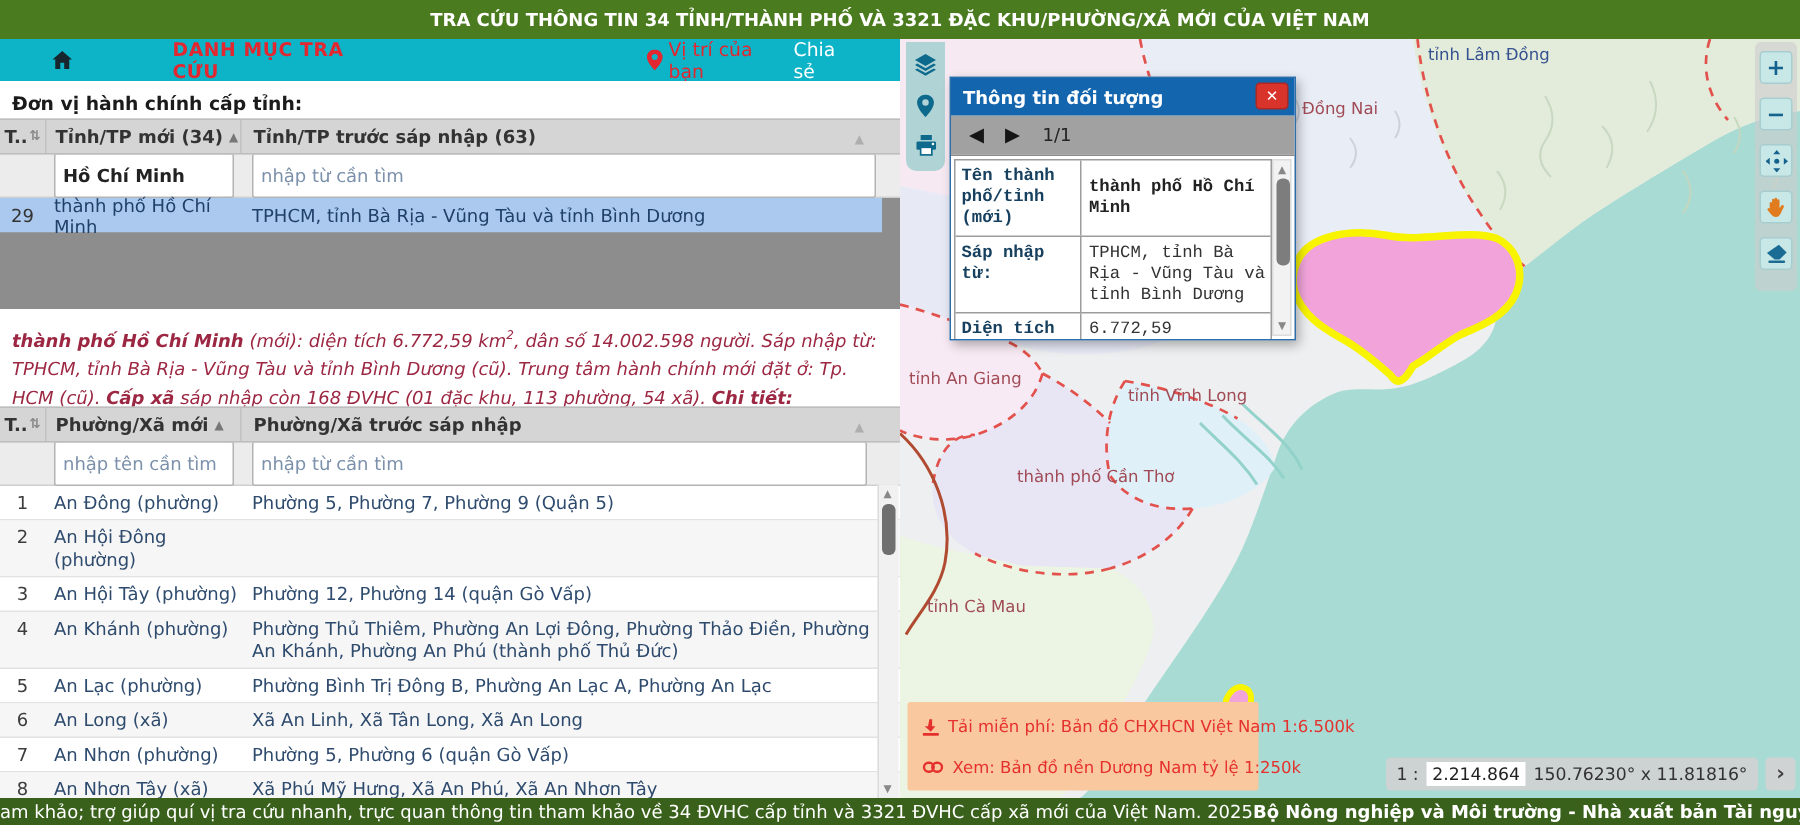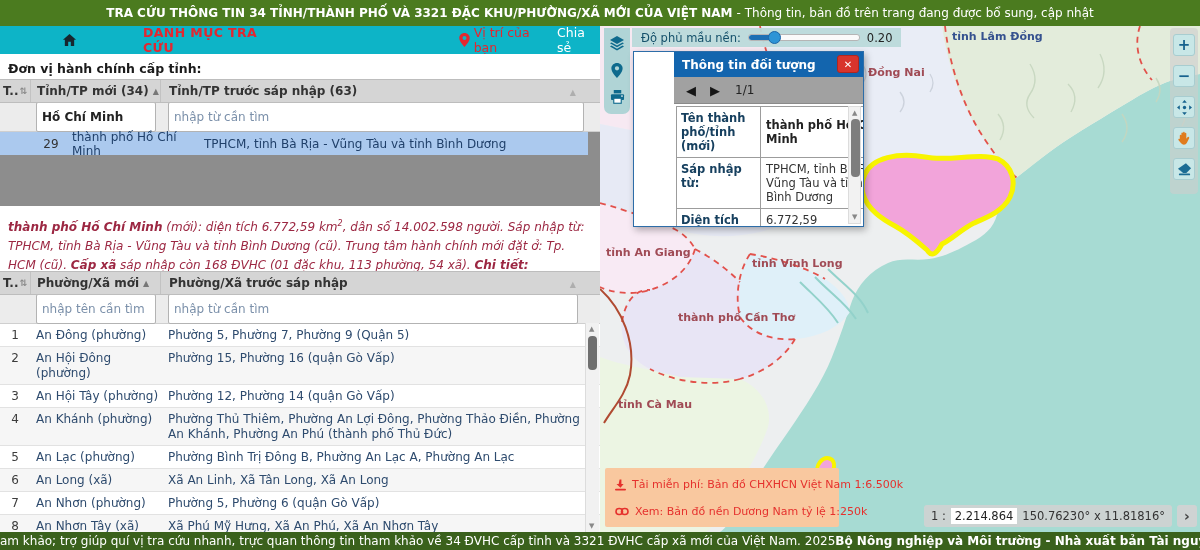--- a/index.html
+++ b/index.html
@@ -12,21 +12,21 @@
           font-size:12px;white-space:nowrap;}
   .t-bold{font-weight:bold;}
   .t-rest{margin-left:4px;}
 
   
   .main{position:absolute;left:0;top:26px;width:1200px;height:506px;display:flex;}
   .left-col{position:relative;width:600px;height:506px;background:#fff;}
 
   
   .navbar{position:absolute;left:0;top:0;width:600px;height:28px;background:#0db4c7;
-          display:flex;align-items:center;font-size:12.5px;padding-left:28px;}
+          display:flex;align-items:center;font-size:12.5px;}
   .nav-home{margin-left:34px;display:flex;align-items:center;}
   .nav-menu{margin-left:66px;color:#e32730;font-weight:bold;letter-spacing:.4px;cursor:pointer;}
   .nav-loc{margin-left:166px;color:#e32730;display:flex;align-items:center;gap:4px;cursor:pointer;}
   .nav-share{margin-left:auto;margin-right:25px;color:#fff;cursor:pointer;}
 
   
   .panel{position:absolute;left:0;top:28px;width:600px;height:478px;background:#fff;overflow:hidden;}
   .section-title{position:absolute;left:8px;top:7px;font-size:12.5px;font-weight:bold;color:#1b1b1b;}
 
   .tbl{position:absolute;left:0;width:600px;font-size:12px;color:#2e4b6e;}
@@ -47,21 +47,21 @@
   .tfilter .c-n,.tfilter .c-o{display:flex;align-items:center;}
   input.flt{height:20px;border:1px solid #b3b3b3;border-radius:2px;font-size:12px;
             padding:4px 5px;font-family:inherit;color:#222;background:#fff;}
   input.flt::placeholder{color:#7b90aa;opacity:1;}
   .input-bold{font-weight:bold;}
   .fi-new{width:108px;}
   .fi-old1{width:404px;}
   .fi-old2{width:398px;}
 
   .sel-row{height:23px;width:588px;background:#abc9ee;display:flex;align-items:center;color:#20406a;cursor:pointer;}
-  .sel-row .c-i{color:#333;padding-left:36px;}
+  .sel-row .c-i{color:#333;}
   .gray-fill{height:51px;width:600px;background:#8d8d8d;}
   .tbl1-bed{background:#8d8d8d;width:600px;}
 
   
   .desc{position:absolute;left:8px;top:160px;width:578px;font-size:12px;font-style:italic;
         color:#9c2742;line-height:19px;}
   .desc b{font-weight:bold;}
   .desc sup{font-size:8px;}
 
   
@@ -74,21 +74,21 @@
 
   .vscroll{position:absolute;right:1px;top:52px;width:13px;height:209px;background:#f1f1f1;
            border-left:1px solid #dcdcdc;}
   .vs-up{position:absolute;top:2px;left:3px;font-size:7px;color:#888;cursor:pointer;}
   .vs-down{position:absolute;bottom:2px;left:3px;font-size:7px;color:#888;cursor:pointer;}
   .vs-thumb{position:absolute;top:13px;left:2px;width:9px;height:34px;background:#6f6f6f;border-radius:4px;cursor:pointer;}
 
   
   .map{position:relative;width:600px;height:506px;background:#a7dbd3;overflow:hidden;}
   .map svg.geo{position:absolute;left:0;top:0;}
-  .map-label{position:absolute;font-size:11px;font-weight:700;color:#a04b55;white-space:nowrap;}
+  .map-label{position:absolute;font-size:11px;font-weight:400;color:#a04b55;white-space:nowrap;}
   .lbl-lamdong{color:#35518f;}
 
   .mtoolbar-left{position:absolute;left:4px;top:2px;width:26px;padding:5px 0 7px;
                  background:rgba(170,210,212,.93);border-radius:0 0 7px 7px;display:flex;
                  flex-direction:column;align-items:center;gap:7px;z-index:3;}
   .ml-btn{width:20px;height:20px;display:flex;align-items:center;justify-content:center;cursor:pointer;}
 
   .slider-row{position:absolute;left:32px;top:2px;height:19px;background:rgba(186,218,218,.95);
               display:flex;align-items:center;padding:0 9px;gap:7px;font-size:11.5px;
               color:#14506a;z-index:3;white-space:nowrap;}
@@ -100,34 +100,34 @@
 
   .mtoolbar-right{position:absolute;right:2px;top:2px;width:28px;height:166px;
                   background:rgba(205,205,205,.6);border-radius:4px;display:flex;
                   flex-direction:column;align-items:center;padding-top:6px;gap:9px;z-index:3;box-sizing:border-box;}
   .mr-btn{width:22px;height:22px;background:#c8e7e7;border:1px solid #a8cdd0;border-radius:3px;
           display:flex;align-items:center;justify-content:center;color:#16628e;
           font-weight:bold;font-size:15px;cursor:pointer;box-sizing:border-box;}
 
   
   .popup{position:absolute;left:33px;top:25px;width:231px;height:176px;background:#fff;
-         border:1px solid #2d6da8;box-shadow:2px 3px 7px rgba(0,0,0,.3);z-index:4;box-sizing:border-box;padding-left:40px;}
+         border:1px solid #2d6da8;box-shadow:2px 3px 7px rgba(0,0,0,.3);z-index:4;box-sizing:border-box;}
   .popup-title{height:25px;background:#1365ae;color:#fff;font-size:12px;font-weight:bold;
                display:flex;align-items:center;padding-left:8px;position:relative;}
   .popup-close{position:absolute;right:4px;top:3px;width:22px;height:18px;background:#d8342c;
                border:1px solid #b02620;border-radius:3px;color:#fff;font-size:10px;
                display:flex;align-items:center;justify-content:center;cursor:pointer;box-sizing:border-box;}
   .popup-pager{height:26px;background:#a1a1a1;display:flex;align-items:center;padding-left:12px;
                font-size:12px;color:#222;}
   .pg-arrow{font-size:13px;color:#151515;cursor:pointer;}
   .pg-arrow.next{margin-left:14px;}
   .pg-count{margin-left:15px;}
   .popup-body{position:relative;height:122px;overflow:hidden;border-top:1px solid #8a8a8a;}
   .popup-table{position:absolute;left:2px;top:2px;width:212px;border:1px solid #9c9c9c;border-bottom:none;box-sizing:border-box;}
-  .p-row{display:flex;border-bottom:1px solid #9c9c9c;font-size:11.5px;line-height:14px;}
+  .p-row{display:flex;border-bottom:1px solid #9c9c9c;font-size:11.5px;line-height:14px;font-family:Liberation Mono, monospace;}
   .p-label{width:84px;padding:4px 2px 4px 4px;font-weight:bold;color:#17405f;
            border-right:1px solid #9c9c9c;box-sizing:border-box;flex:none;}
   .p-value{flex:1;padding:4px 2px 4px 5px;color:#333;}
   .p-row.first .p-value{font-weight:bold;color:#222;display:flex;align-items:center;}
   .p-scroll{position:absolute;right:2px;top:2px;width:13px;height:118px;background:#f2f2f2;border:1px solid #dcdcdc;box-sizing:border-box;}
   .p-scroll .vs-thumb{top:12px;height:58px;background:#7d7d7d;}
 
   
   .notice{position:absolute;left:5px;bottom:5px;width:234px;height:59px;background:#f9c89f;
           border-radius:2px;font-size:11px;color:#e5312d;z-index:3;}
@@ -147,21 +147,20 @@
   .footer{position:absolute;left:0;bottom:0;width:1200px;height:18px;background:#3a611c;color:#fff;
           font-size:12px;display:flex;align-items:center;white-space:nowrap;overflow:hidden;}
 </style>
 </head>
 <body>
 
 <div class="app">
 
   <div class="topbar">
     <span class="t-bold">TRA CỨU THÔNG TIN 34 TỈNH/THÀNH PHỐ VÀ 3321 ĐẶC KHU/PHƯỜNG/XÃ MỚI CỦA VIỆT NAM</span>
-    <span class="t-rest">- Thông tin, bản đồ trên trang đang được bổ sung, cập nhật</span>
   </div>
 
   <div class="main">
 
     <div class="left-col">
 
       <div class="navbar">
         <span class="nav-home">
           <svg width="15" height="14" viewBox="0 0 16 15">
               <path d="M8 1 L15 7.2 H13 V14 H9.4 V9.4 H6.6 V14 H3 V7.2 H1 Z" fill="#17262e"></path>
@@ -240,21 +239,20 @@
           </div>
           <div class="rows2">
             <div class="trow2">
                 <div class="c-i">1</div>
                 <div class="c-n">An Đông (phường)</div>
                 <div class="c-o">Phường 5, Phường 7, Phường 9 (Quận 5)</div>
               </div>
             <div class="trow2">
                 <div class="c-i">2</div>
                 <div class="c-n">An Hội Đông (phường)</div>
-                <div class="c-o">Phường 15, Phường 16 (quận Gò Vấp)</div>
               </div>
             <div class="trow2">
                 <div class="c-i">3</div>
                 <div class="c-n">An Hội Tây (phường)</div>
                 <div class="c-o">Phường 12, Phường 14 (quận Gò Vấp)</div>
               </div>
             <div class="trow2">
                 <div class="c-i">4</div>
                 <div class="c-n">An Khánh (phường)</div>
                 <div class="c-o">Phường Thủ Thiêm, Phường An Lợi Đông, Phường Thảo Điền, Phường An Khánh, Phường An Phú (thành phố Thủ Đức)</div>
@@ -365,28 +363,20 @@
         <span class="ml-btn">
           <svg width="15" height="14" viewBox="0 0 16 15">
               <rect x="4" y="0" width="8" height="3.6" fill="#0e6a8d"></rect>
               <rect x="1" y="4.6" width="14" height="6" rx="1" fill="#0e6a8d"></rect>
               <circle cx="12.8" cy="6.4" r=".9" fill="#fff"></circle>
               <rect x="4" y="8.8" width="8" height="5.4" fill="#fff" stroke="#0e6a8d" stroke-width="1.2"></rect>
             </svg>
         </span>
       </div>
 
-      <div class="slider-row">
-        <span>Độ phủ mầu nền:</span>
-        <span class="slider-track">
-          <span class="slider-fill"></span>
-          <span class="slider-handle"></span>
-        </span>
-        <span class="slider-value">0.20</span>
-      </div>
 
       <div class="mtoolbar-right">
         <span class="mr-btn">
             <span>+</span>
           </span>
         <span class="mr-btn">
             <span>−</span>
           </span>
         <span class="mr-btn">
           <svg width="15" height="15" viewBox="0 0 16 16" fill="#16628e">

